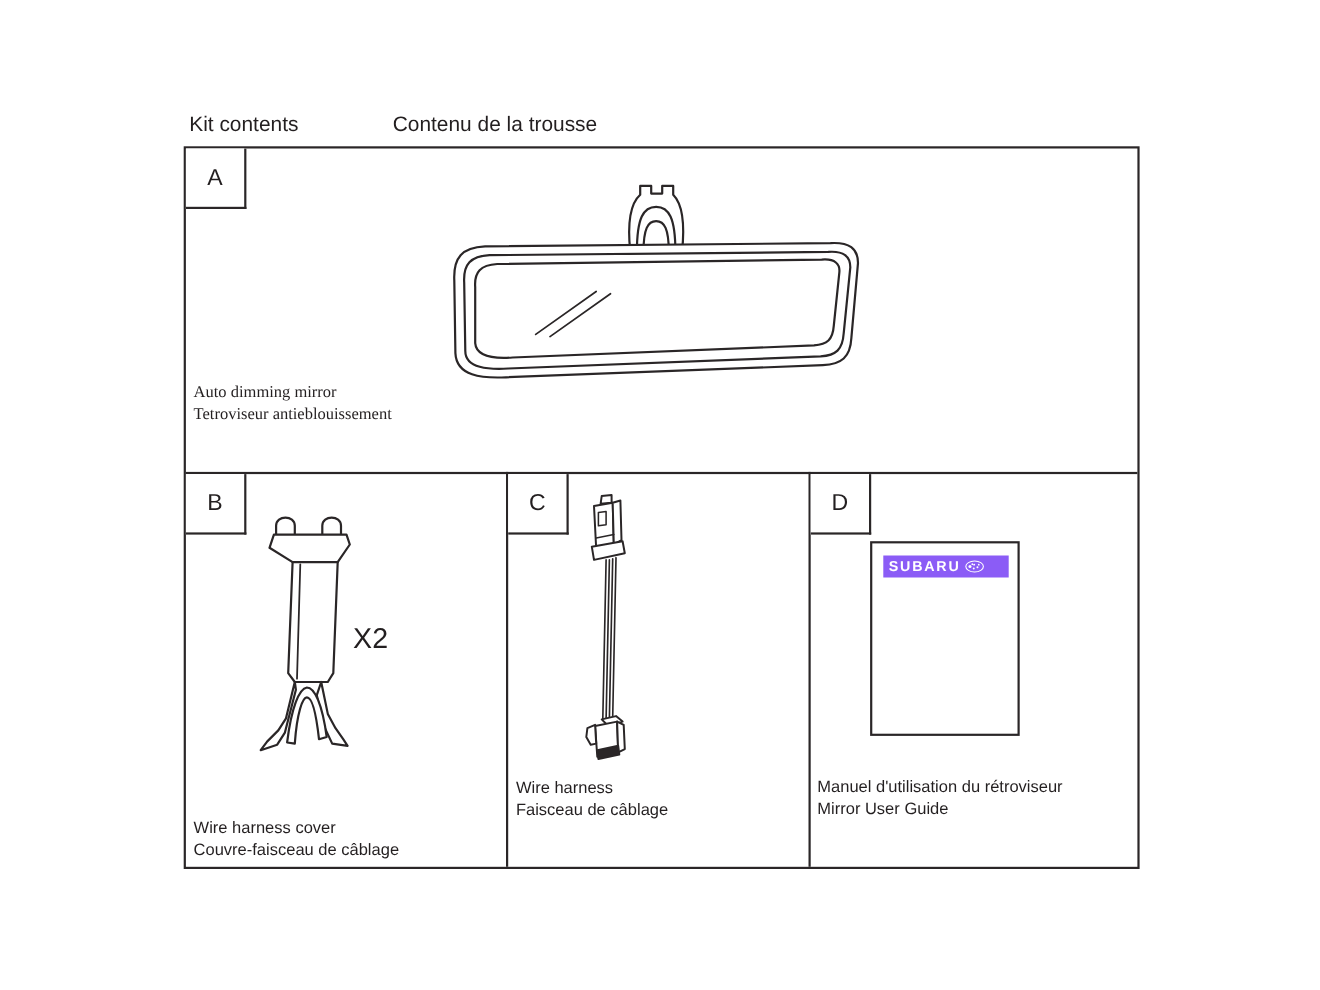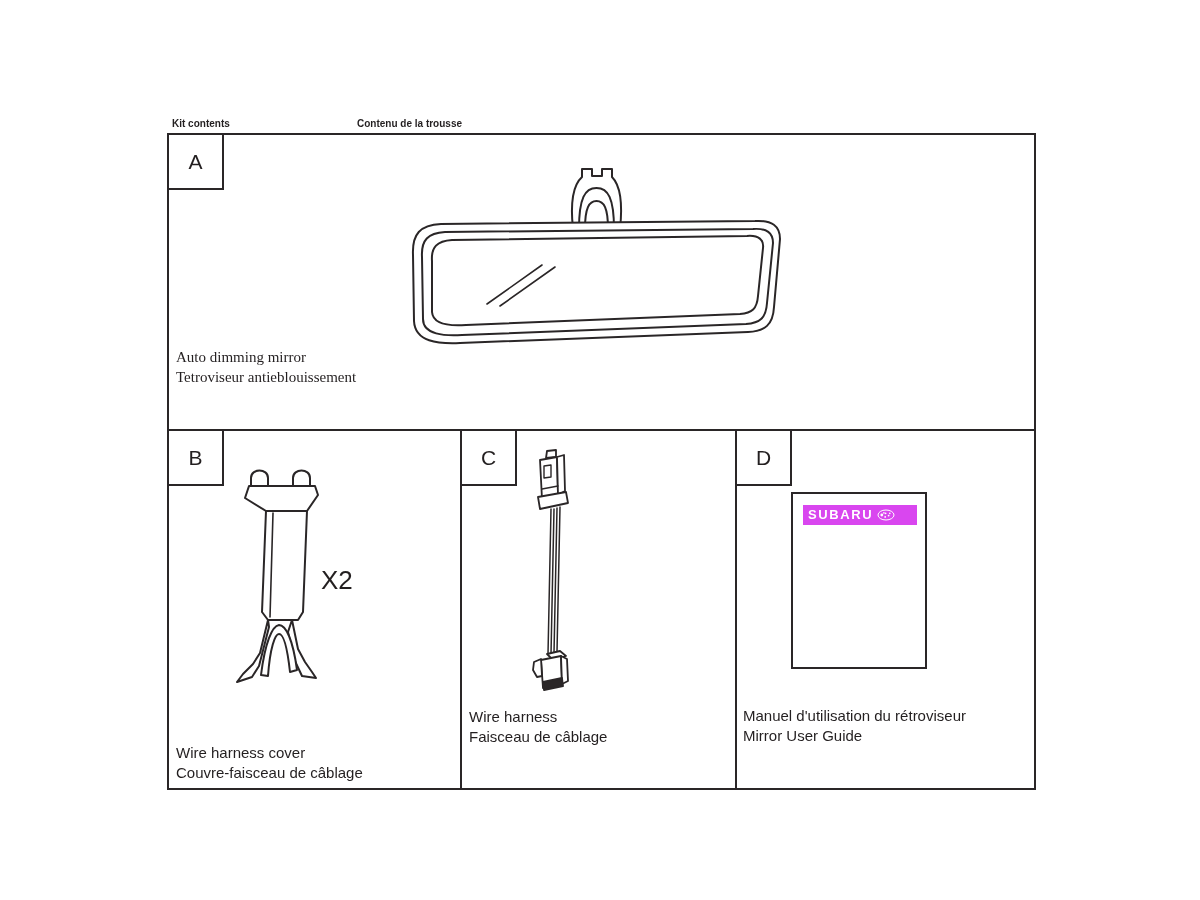--- a/index.html
+++ b/index.html
@@ -2,21 +2,21 @@
 <html><head>
 <meta charset="utf-8">
 <style>
   html,body{margin:0;padding:0;}
   body{
     width:1200px;height:900px;background:#ffffff;
     font-family:"Liberation Sans","DejaVu Sans",sans-serif;
     color:#231f20;position:relative;overflow:hidden;
   }
   .page{position:absolute;left:0;top:0;width:1200px;height:900px;background:#ffffff;}
-  .hdr{position:absolute;top:115px;font-size:10px;line-height:18px;white-space:nowrap;font-weight:bold;}
+  .hdr{position:absolute;top:105px;font-size:19px;line-height:18px;white-space:nowrap;}
   .hdr-en{left:172px;}
   .hdr-fr{left:357px;}
   .kit-table{
     position:absolute;left:167px;top:133px;width:869px;height:657px;
     border:2px solid #2a2627;box-sizing:border-box;background:#ffffff;
   }
   .h-divider{position:absolute;left:0;top:294px;width:865px;height:2px;background:#2a2627;}
   .v-divider-1{position:absolute;left:291px;top:294px;width:2px;height:359px;background:#2a2627;}
   .v-divider-2{position:absolute;left:566px;top:294px;width:2px;height:359px;background:#2a2627;}
   .labelbox{
@@ -36,21 +36,21 @@
   .qty{position:absolute;left:152px;top:430px;font-size:26px;}
   .illus{position:absolute;overflow:visible;}
   .illus-a{left:228px;top:10px;}
   .illus-b{left:60px;top:320px;}
   .illus-c{left:348px;top:308px;}
   .booklet{
     position:absolute;left:622px;top:357px;width:136px;height:177px;
     border:2px solid #2a2627;box-sizing:border-box;background:#ffffff;
   }
   .logobar{
-    position:absolute;left:10px;top:11px;width:114px;height:20px;background:#d946ef;
+    position:absolute;left:10px;top:11px;width:114px;height:20px;background:#8b5cf6;
     display:flex;align-items:center;box-sizing:border-box;padding:0 5px;gap:4px;
   }
   .logotext{color:#ffffff;font-weight:bold;font-size:13px;letter-spacing:1.6px;line-height:20px;}
 </style>
 </head>
 <body>
 
 <div class="page">
 
   <span class="hdr hdr-en">Kit contents</span>

